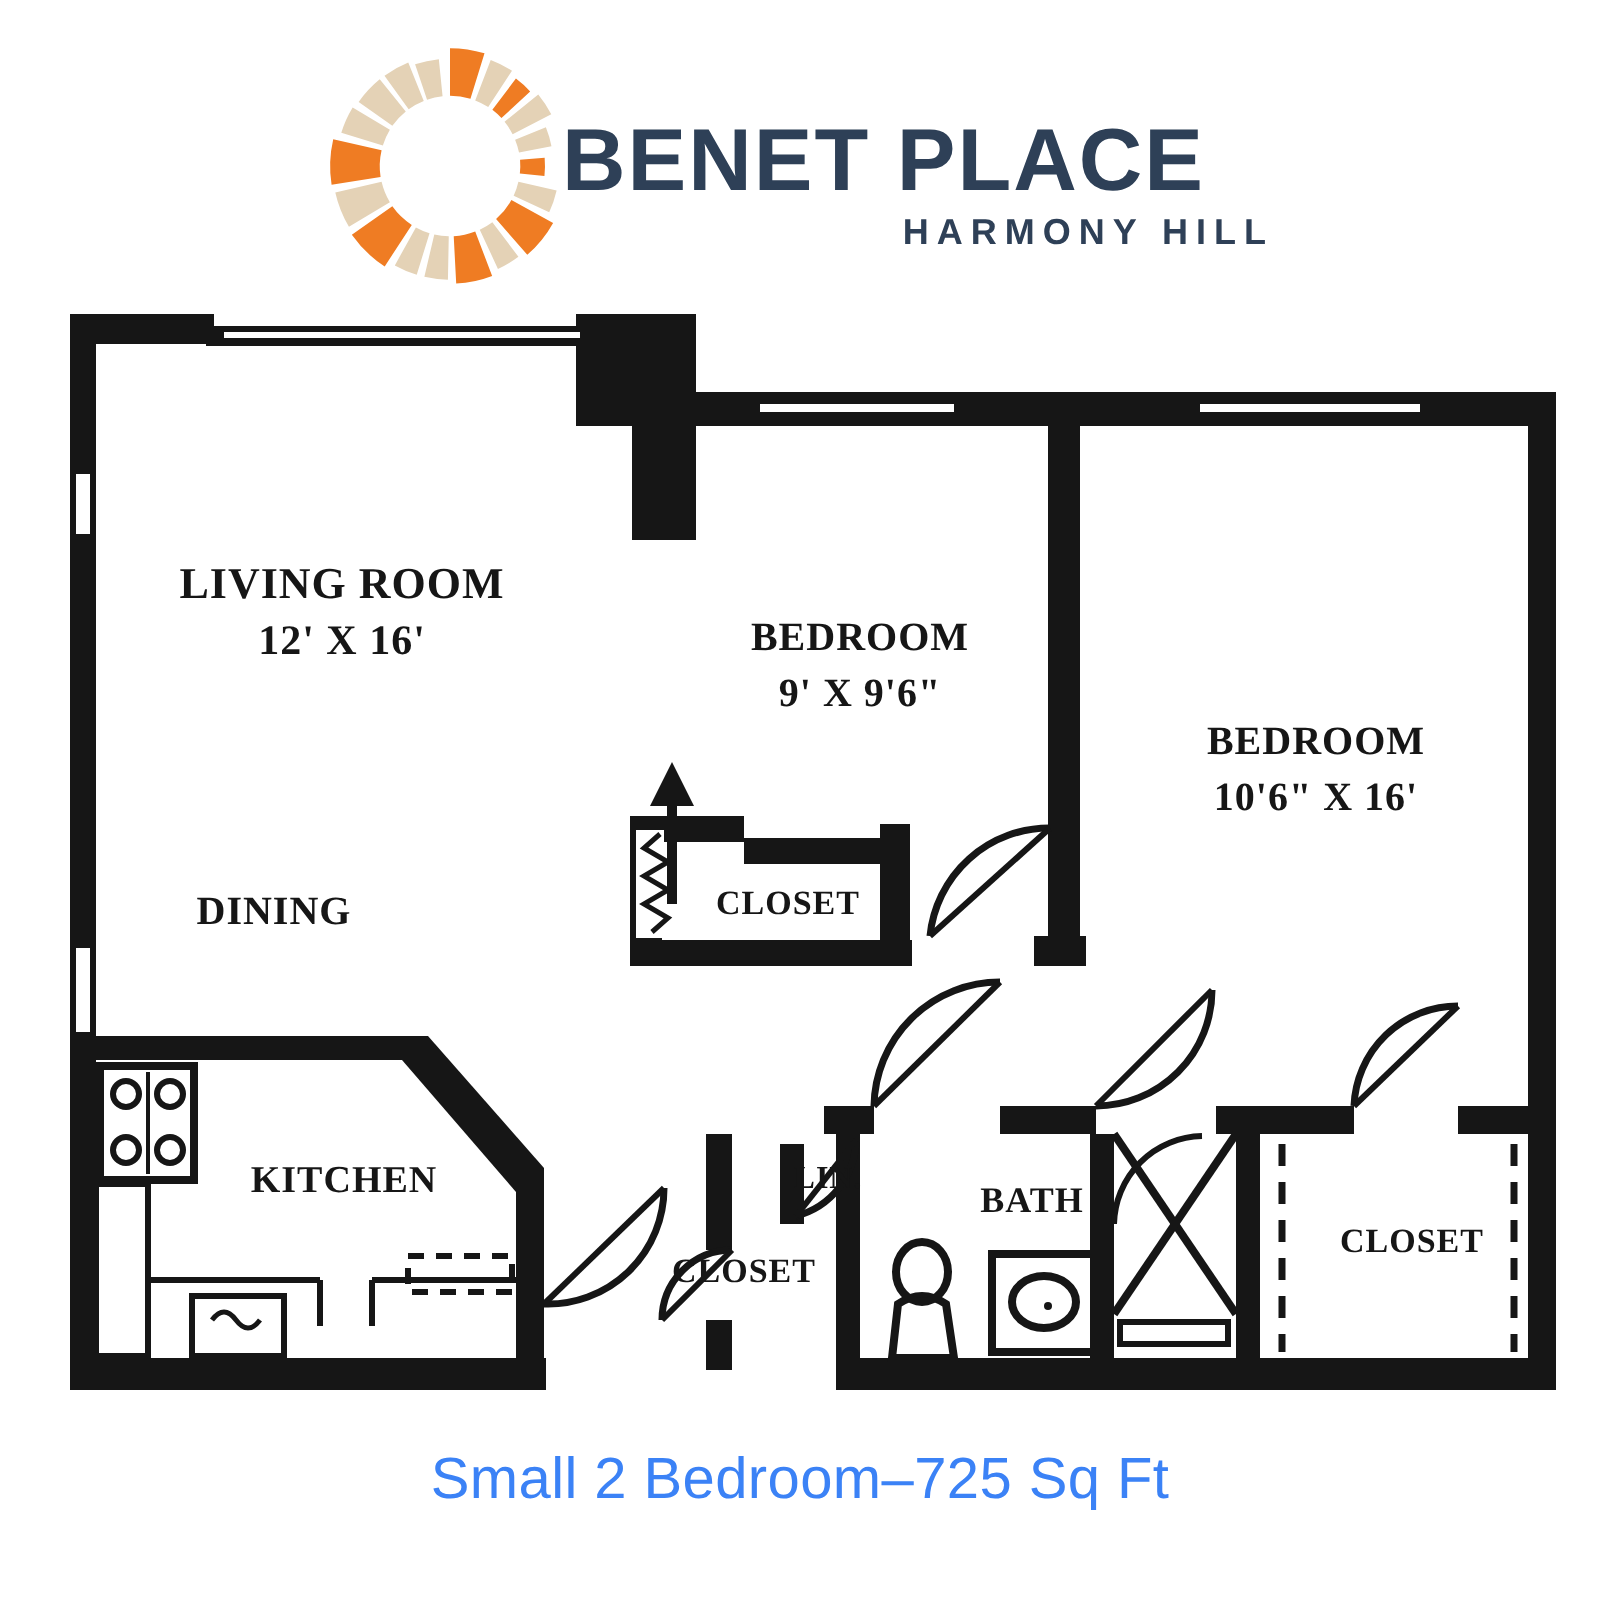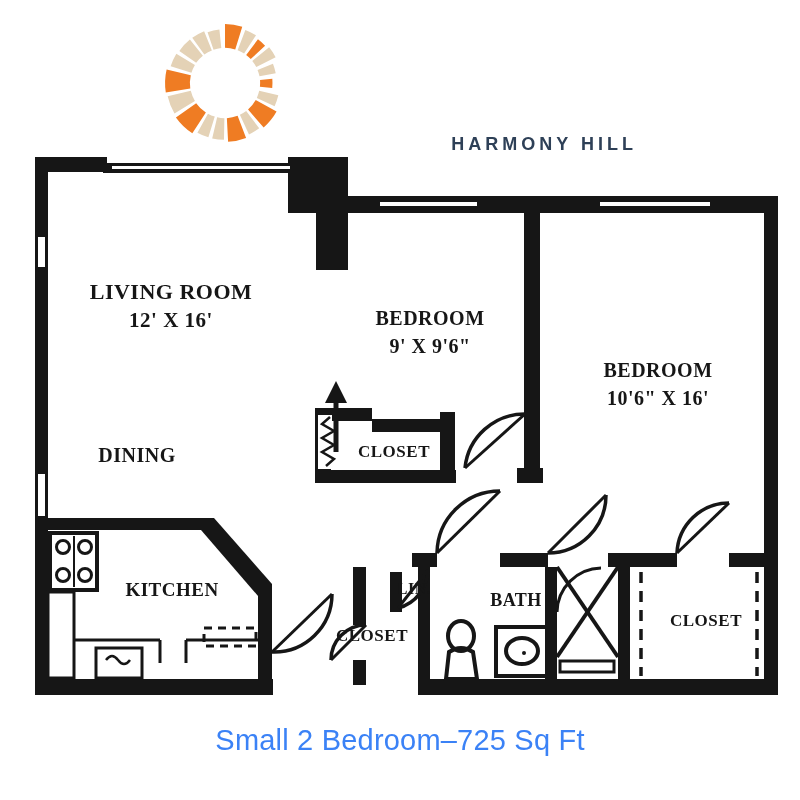--- a/index.html
+++ b/index.html
@@ -3,21 +3,21 @@
 <meta charset="utf-8">
 <style>
   html,body{margin:0;padding:0;}
   body{width:800px;height:800px;background:#ffffff;position:relative;overflow:hidden;
        font-family:"Liberation Sans",sans-serif;}
   .header{position:absolute;left:0;top:0;width:800px;height:150px;}
   .logo-mark{position:absolute;left:163px;top:21px;width:124px;height:124px;}
   .brand{position:absolute;left:281px;top:56px;font-size:44px;font-weight:bold;
          letter-spacing:1px;color:#2e4057;white-space:nowrap;}
   .tagline{position:absolute;right:163px;top:106px;font-size:18px;font-weight:bold;
-           letter-spacing:4px;color:#2e4057;white-space:nowrap;margin-top:28px;}
+           letter-spacing:4px;color:#2e4057;white-space:nowrap;}
   .plan{position:absolute;left:0;top:0;width:800px;height:800px;}
   .caption{position:absolute;left:0;top:724px;width:800px;text-align:center;
            font-size:29px;color:#3b82f6;letter-spacing:.2px;}
   text{font-family:"Liberation Serif",serif;font-weight:bold;fill:#161616;letter-spacing:.5px;}
   .t22{font-size:22px;} .t21{font-size:21px;} .t20{font-size:20px;} .t19{font-size:19px;}
   .t18{font-size:18px;} .t17{font-size:17px;} .t16{font-size:16px;}
   .ink{fill:#161616;}
   .fx{stroke:#161616;fill:none;}
 </style>
 </head>
@@ -40,20 +40,21 @@
         <path d="M 50.1,92.5 L 43.9,112.6 A 55 55 0 0 1 33.3,108.1 L 43.5,89.7 A 34 34 0 0 0 50.1,92.5 Z" fill="#E4D2B6"></path>
         <path d="M 41.5,88.5 L 28.4,108.6 A 58 58 0 0 1 12.5,93.3 L 32.1,79.5 A 34 34 0 0 0 41.5,88.5 Z" fill="#EF7C23"></path>
         <path d="M 30.9,77.5 L 11.1,89.4 A 57 57 0 0 1 4.5,72.8 L 26.9,67.6 A 34 34 0 0 0 30.9,77.5 Z" fill="#E4D2B6"></path>
         <path d="M 26.4,65.3 L 2.7,69.1 A 58 58 0 0 1 3.5,47.0 L 26.9,52.4 A 34 34 0 0 0 26.4,65.3 Z" fill="#EF7C23"></path>
         <path d="M 27.5,50.1 L 7.4,43.9 A 55 55 0 0 1 12.9,31.7 L 30.9,42.5 A 34 34 0 0 0 27.5,50.1 Z" fill="#E4D2B6"></path>
         <path d="M 32.1,40.5 L 15.8,29.0 A 54 54 0 0 1 26.0,18.0 L 38.6,33.6 A 34 34 0 0 0 32.1,40.5 Z" fill="#E4D2B6"></path>
         <path d="M 40.0,32.5 L 28.3,16.3 A 54 54 0 0 1 39.8,9.9 L 47.3,28.5 A 34 34 0 0 0 40.0,32.5 Z" fill="#E4D2B6"></path>
         <path d="M 48.9,27.9 L 43.1,10.8 A 52 52 0 0 1 54.6,8.3 L 56.4,26.2 A 34 34 0 0 0 48.9,27.9 Z" fill="#E4D2B6"></path>
       </g>
   </svg>
+  <div class="brand">BENET PLACE</div>
   <div class="tagline">HARMONY HILL</div>
 </div>
 
 <svg class="plan" viewBox="0 0 800 800">
 
   <g class="ink">
     <rect x="35" y="163" width="13" height="532"></rect>
     <rect x="35" y="157" width="72" height="15"></rect>
     <rect x="103" y="163" width="190" height="10"></rect>
     <rect x="288" y="157" width="60" height="56"></rect>

